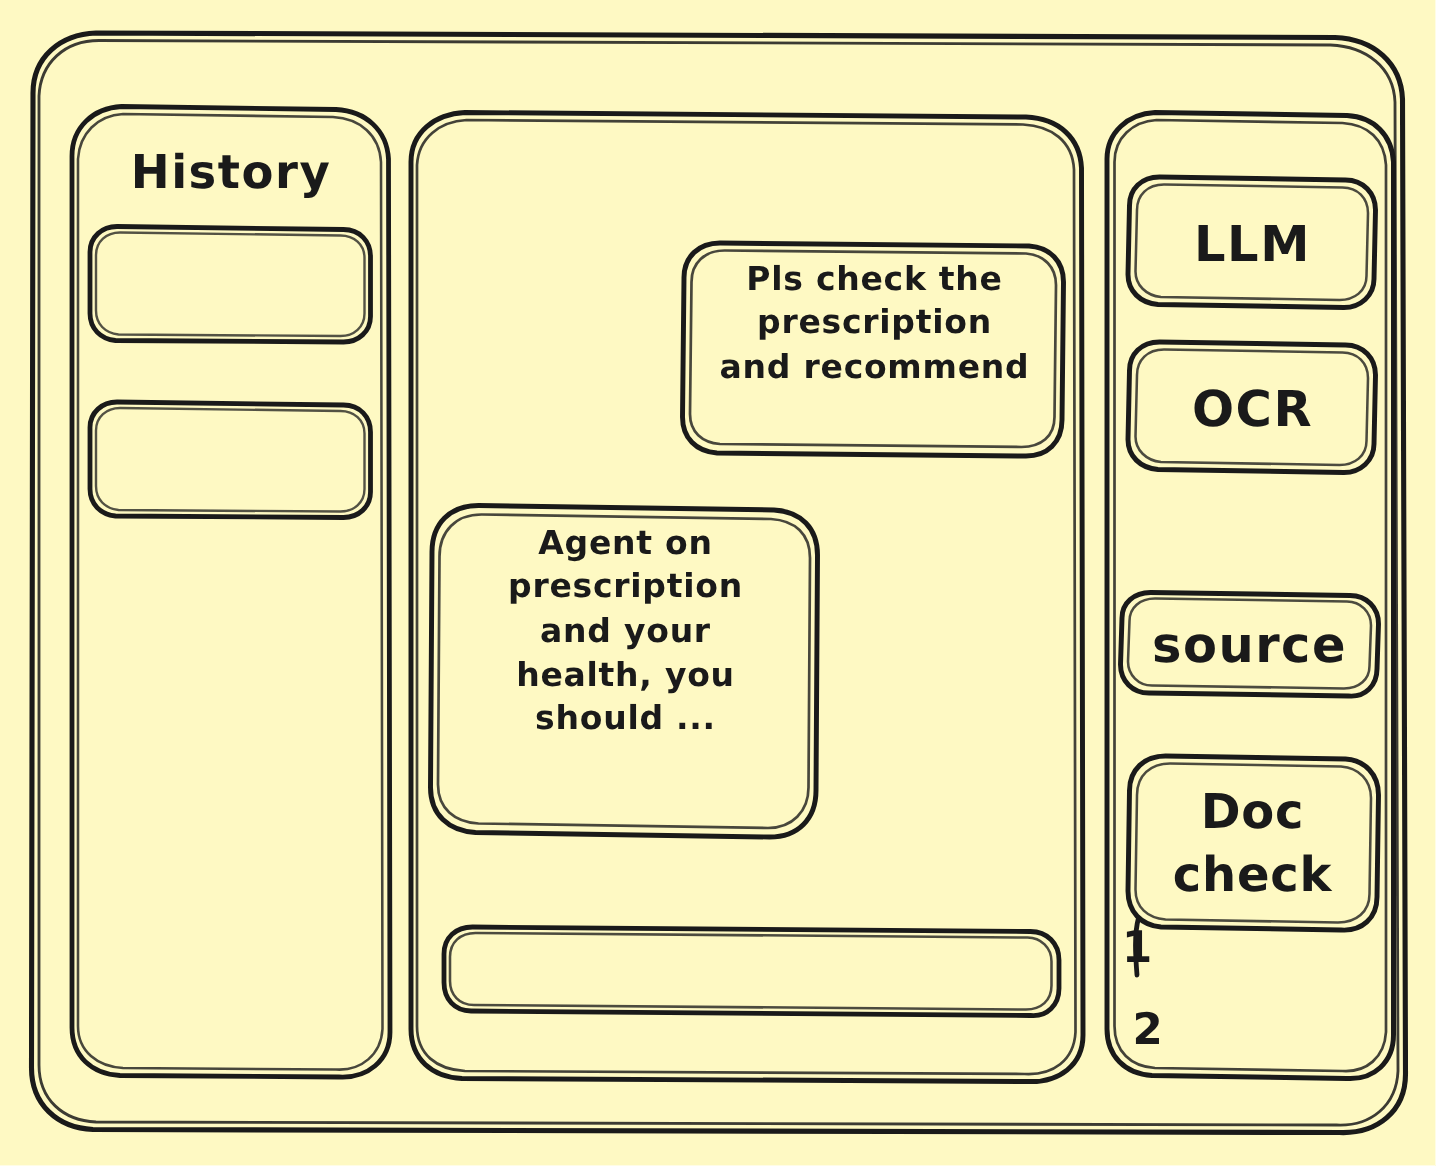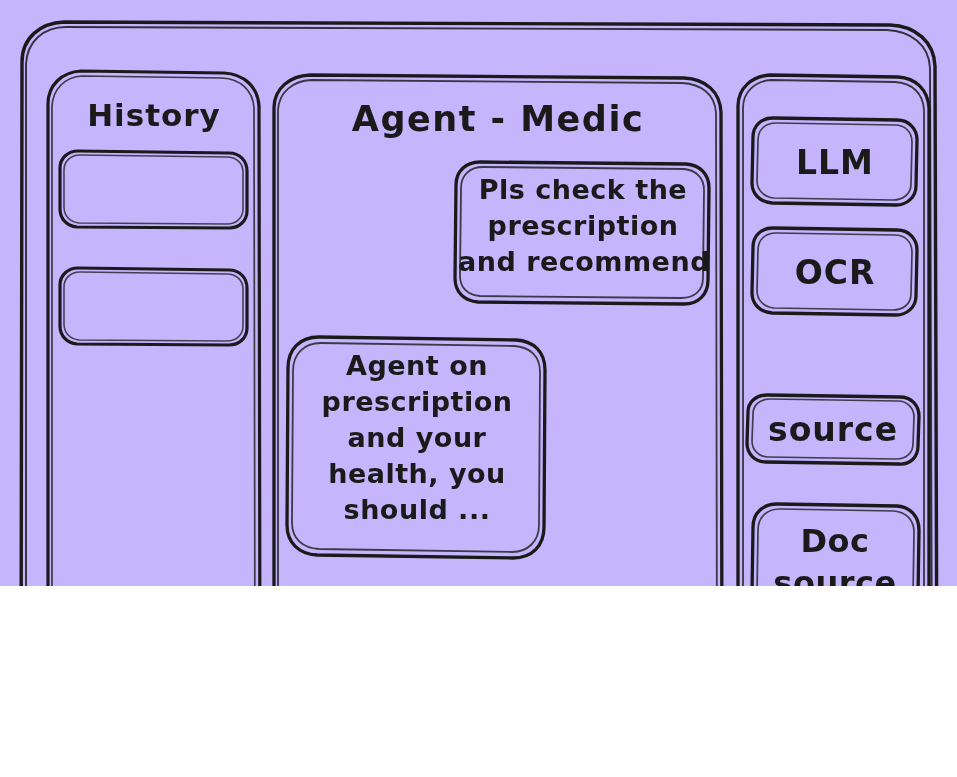--- a/index.html
+++ b/index.html
@@ -3,22 +3,22 @@
 <meta charset="utf-8">
 <style>
   html, body {
     margin: 0;
     padding: 0;
     background: #ffffff;
   }
   #app {
     position: relative;
     width: 957px;
-    height: 586px;
-    background: #c4b5fd;
+    height: 777px;
+    background: #fef9c3;
     font-family: "DejaVu Sans", sans-serif;
     overflow: hidden;
   }
   
   #sketch {
     position: absolute;
     left: 0;
     top: 0;
     width: 957px;
     height: 777px;
@@ -42,21 +42,21 @@
   }
   .panel-title {
     font-size: 31px;
     letter-spacing: 1px;
   }
   .agent-title {
     font-size: 35px;
     letter-spacing: 1.5px;
   }
   .bubble-text {
-    font-size: 27px;
+    font-size: 22px;
     line-height: 1.33;
   }
   .tool-label {
     font-size: 33px;
     letter-spacing: 1px;
   }
   .doc-label {
     font-size: 32px;
     line-height: 1.30;
     letter-spacing: 0.5px;
@@ -144,40 +144,39 @@
     <g>
       <path d="M 759 612 C 756 623 757 637 758 650" stroke-width="3.2"></path>
     </g>
 
   </svg>
 
   <div class="text-layer">
 
     <div class="lbl panel-title" style="left:48px; top:95px; width:212px;">History</div>
 
-    <div class="lbl agent-title" style="left:274px; top:97px; width:448px;">Agent - Medic</div>
 
     <div class="lbl bubble-text" style="left:458px; top:172px; width:250px;">Pls check the
 prescription
 and recommend</div>
 
     <div class="lbl bubble-text" style="left:290px; top:348px; width:254px;">Agent on
 prescription
 and your
 health, you
 should ...</div>
 
     <div class="lbl tool-label" style="left:753px; top:142px; width:164px;">LLM</div>
 
     <div class="lbl tool-label" style="left:753px; top:252px; width:164px;">OCR</div>
 
     <div class="lbl tool-label" style="left:748px; top:409px; width:170px;">source</div>
 
     <div class="lbl doc-label" style="left:753px; top:521px; width:164px;">Doc
-source</div>
+check</div>
 
     <div class="lbl marker-num" style="left:748px; top:613px; width:30px; text-align:left;">1</div>
 
     <div class="lbl marker-num" style="left:755px; top:668px; width:30px; text-align:left;">2</div>
 
   </div>
 
   <div class="hit" style="left:60px; top:151px; width:188px; height:78px;"></div>
   <div class="hit" style="left:60px; top:268px; width:188px; height:78px;"></div>
 

